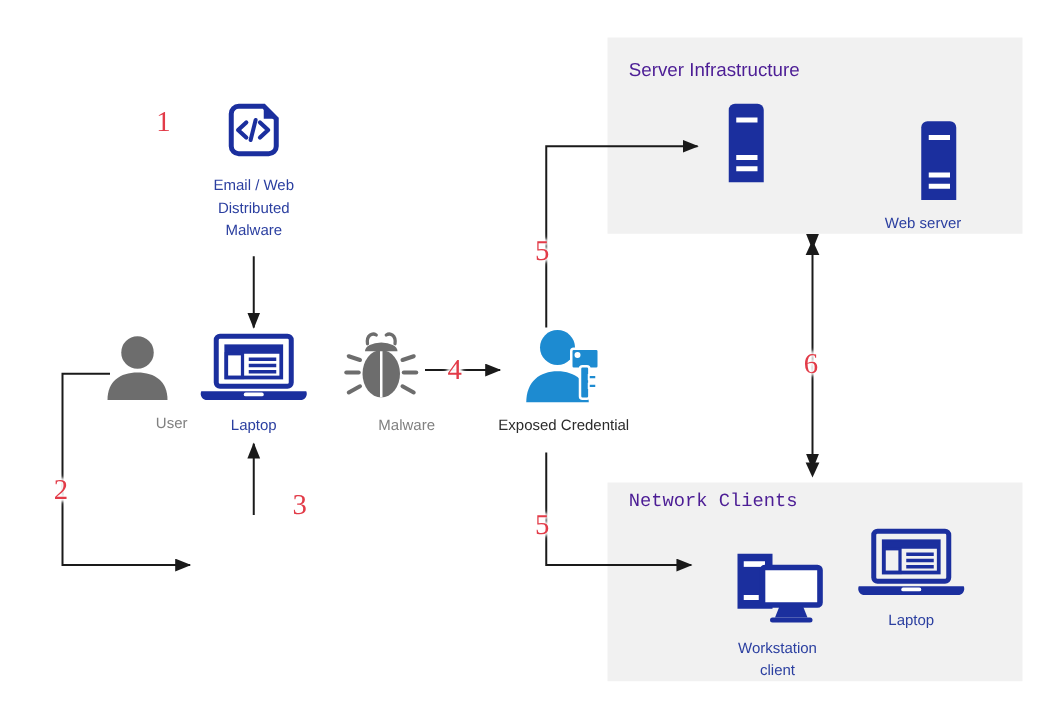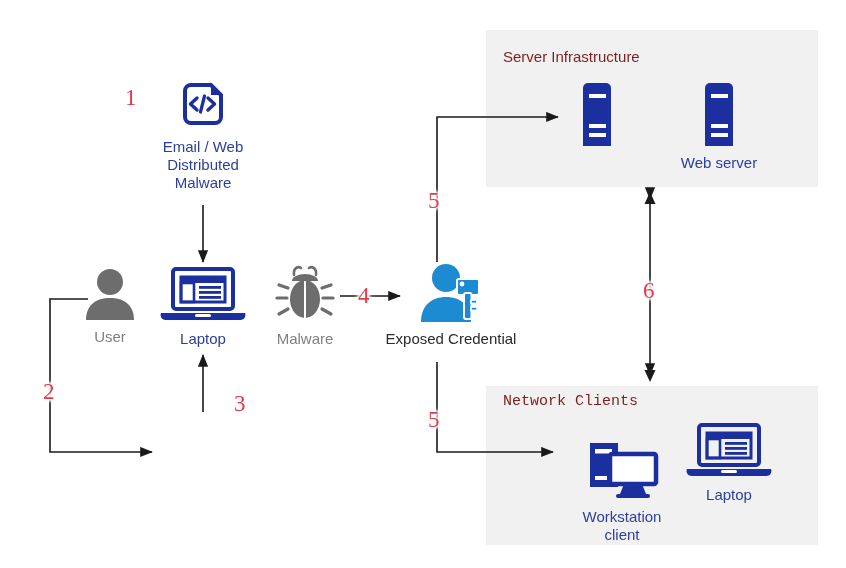--- a/index.html
+++ b/index.html
@@ -17,34 +17,34 @@
     background: #ffffff;
     overflow: hidden;
   }
   .panel {
     position: absolute;
     background: #f1f1f1;
   }
   .panel-title {
     position: absolute;
     font-size: 15px;
-    color: #7f1d1d;
+    color: #4c1d95;
     white-space: nowrap;
   }
   .node {
     position: absolute;
     text-align: center;
   }
   .node-label {
-    font-size: 15px;
+    font-size: 12px;
     line-height: 18px;
     white-space: pre-line;
   }
   .lbl-blue   { color: #2b3fa0; }
-  .lbl-gray   { color: #808080; }
+  .lbl-gray   { color: #808080; text-align: right; }
   .lbl-dark   { color: #2b2b2b; }
   .icon-wrap {
     display: block;
     margin: 0 auto 4px auto;
   }
   .num {
     position: absolute;
     font-size: 23px;
     color: #e23b48;
     font-family: "Liberation Serif", serif;
@@ -198,21 +198,21 @@
     <span class="icon-wrap">
       <svg width="36" height="66" viewBox="0 0 36 66" xmlns="http://www.w3.org/2000/svg">
         <path d="M4 8 a5 5 0 0 1 5-5 h18 a5 5 0 0 1 5 5 v58 h-28 z" fill="#1b2f9e"></path>
         <rect x="10" y="14" width="17" height="4" fill="#ffffff"></rect>
         <rect x="10" y="44" width="17" height="4" fill="#ffffff"></rect>
         <rect x="10" y="53" width="17" height="4" fill="#ffffff"></rect>
       </svg>
     </span>
   </div>
 
-  <div class="node" style="left:669px; top:80px; width:100px;">
+  <div class="node" style="left:669px; top:94px; width:100px;text-align:right;">
     <span class="icon-wrap">
       <svg width="36" height="66" viewBox="0 0 36 66" xmlns="http://www.w3.org/2000/svg">
         <path d="M4 8 a5 5 0 0 1 5-5 h18 a5 5 0 0 1 5 5 v58 h-28 z" fill="#1b2f9e"></path>
         <rect x="10" y="14" width="17" height="4" fill="#ffffff"></rect>
         <rect x="10" y="44" width="17" height="4" fill="#ffffff"></rect>
         <rect x="10" y="53" width="17" height="4" fill="#ffffff"></rect>
       </svg>
     </span>
     <div class="node-label lbl-blue">Web server</div>
   </div>

